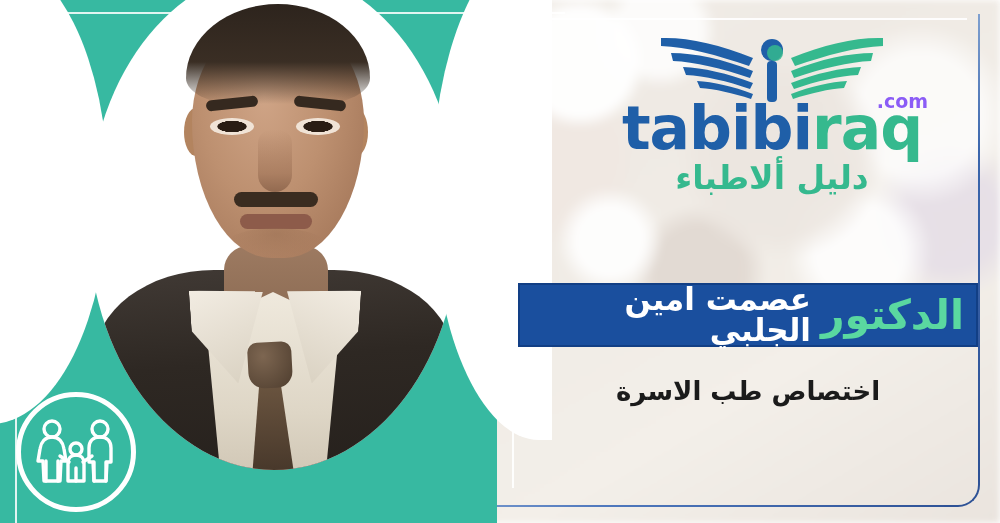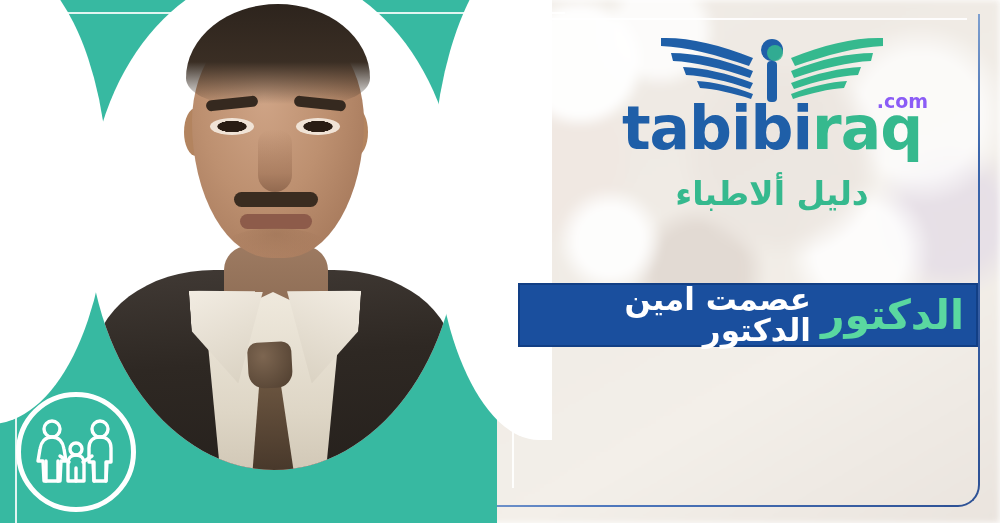--- a/index.html
+++ b/index.html
@@ -243,21 +243,21 @@
   #logo-word .blue { color: #1f5fa8; }
   #logo-word .green { color: #35b98e; }
   #logo-word .stem { color: #1f5fa8; }
   #logo-dotcom {
     position: absolute;
     right: -6px; top: -6px;
     font-size: 19px; font-weight: 700; color: #8b5cf6;
     letter-spacing: 0;
   }
   #logo-sub {
-    margin-top: 16px;
+    margin-top: 0;
     font-size: 33px; font-weight: 700; color: #35b98e;
     direction: rtl; letter-spacing: 0;
   }
 
   
   #name-banner {
     position: absolute;
     left: 518px; top: 283px;
     width: 460px; height: 64px;
     background: #1a4f9e;
@@ -383,17 +383,18 @@
     <div id="logo-word">
       <span class="blue">tabib</span><span class="stem">i</span><span class="green">raq</span>
       <span id="logo-dotcom">.com</span>
     </div>
 
     <div id="logo-sub">دليل ألاطباء</div>
   </div>
 
   <div id="name-banner">
     <span class="title">الدكتور</span>
-    <span class="name">عصمت امين الدكتور</span>
+    <span class="name">عصمت امين الجلبي</span>
   </div>
 
+  <div id="specialty">اختصاص طب الاسرة</div>
 
 </div>
 
 </body></html>

